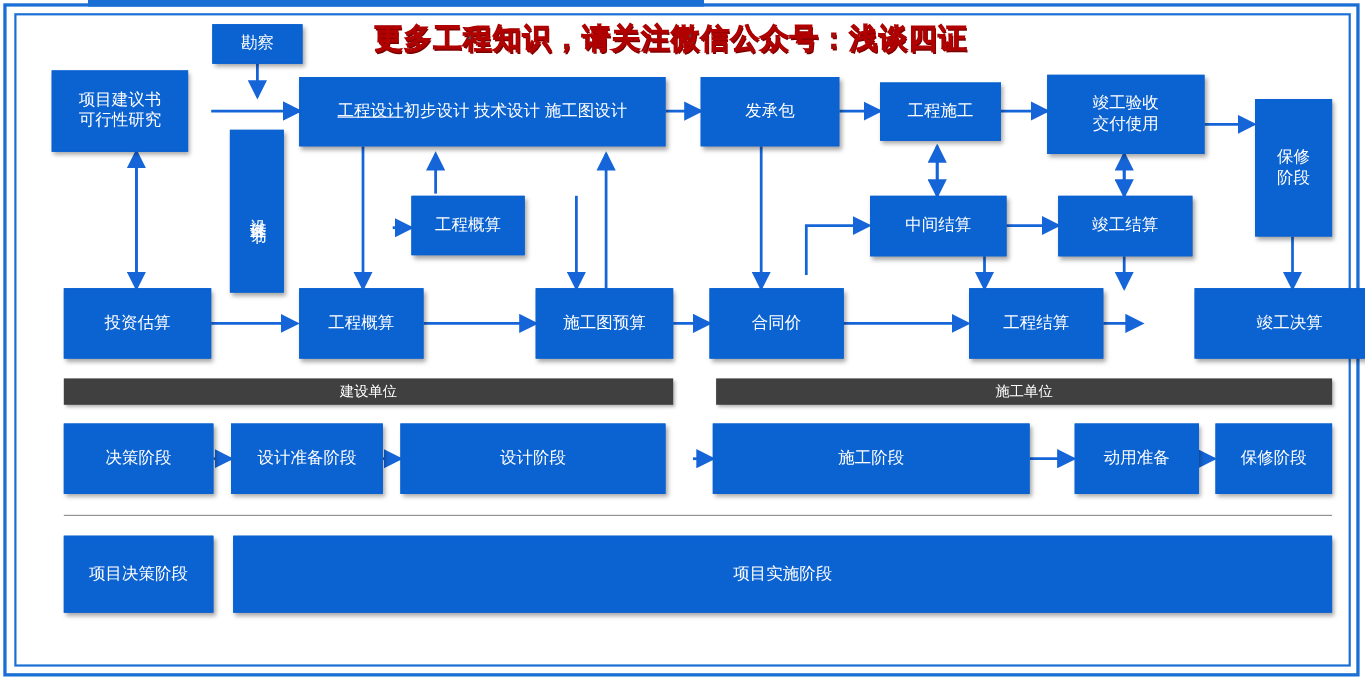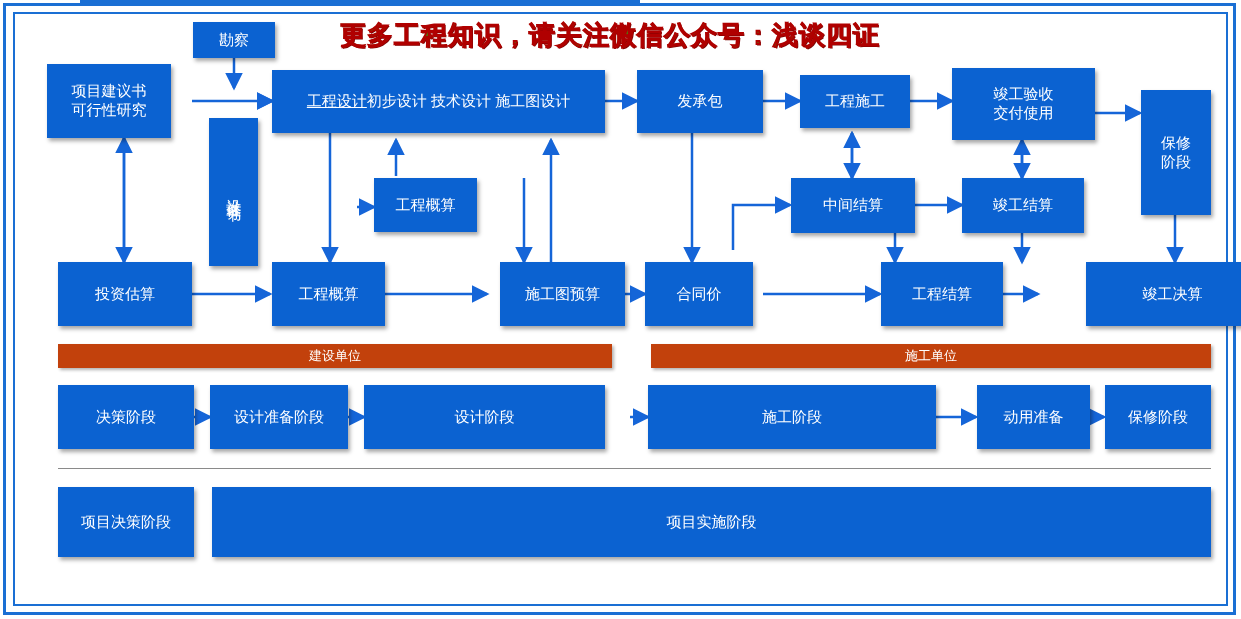--- a/index.html
+++ b/index.html
@@ -39,28 +39,28 @@
   }
   .box.vert{
     writing-mode:vertical-rl;
     text-orientation:upright;
     letter-spacing:2px;
     line-height:1.1;
   }
   .banner{
     position:absolute;
     font-size:26px;font-weight:bold;
-    color:#4d7c0f;
+    color:#0f766e;
     -webkit-text-stroke:1px #b00000;
     text-shadow:1px 1px 0 #7a0000;
     white-space:nowrap;
     letter-spacing:1px;
   }
   .bar{
-    position:absolute;background:#c2410c;color:#fff;
+    position:absolute;background:#404040;color:#fff;
     display:flex;align-items:center;justify-content:center;
     font-size:13px;box-sizing:border-box;
     box-shadow:2px 2px 3px rgba(0,0,0,0.3);
   }
   .hr{
     position:absolute;height:1px;background:#8a8a8a;
   }
   svg.arrows{position:absolute;left:0;top:0;width:1241px;height:619px;pointer-events:none;}
   .u{text-decoration:underline;}
 </style>
@@ -171,22 +171,22 @@
     <span>保修</span>
     <span>阶段</span>
   </div>
 
   <div class="box" style="left:374px;top:178px;width:103px;height:54px;">工程概算</div>
   <div class="box" style="left:791px;top:178px;width:124px;height:55px;">中间结算</div>
   <div class="box" style="left:962px;top:178px;width:122px;height:55px;">竣工结算</div>
 
   <div class="box" style="left:58px;top:262px;width:134px;height:64px;">投资估算</div>
   <div class="box" style="left:272px;top:262px;width:113px;height:64px;">工程概算</div>
-  <div class="box" style="left:500px;top:262px;width:125px;height:64px;">施工图预算</div>
-  <div class="box" style="left:645px;top:262px;width:108px;height:64px;">合同价</div>
+  <div class="box" style="left:487px;top:262px;width:125px;height:64px;">施工图预算</div>
+  <div class="box" style="left:645px;top:262px;width:122px;height:64px;">合同价</div>
   <div class="box" style="left:881px;top:262px;width:122px;height:64px;">工程结算</div>
   <div class="box" style="left:1038px;top:262px;width:173px;height:64px;margin-left:48px;">竣工决算</div>
 
   <div class="bar" style="left:58px;top:344px;width:554px;height:24px;">建设单位</div>
   <div class="bar" style="left:651px;top:344px;width:560px;height:24px;">施工单位</div>
 
   <div class="box" style="left:58px;top:385px;width:136px;height:64px;">决策阶段</div>
   <div class="box" style="left:210px;top:385px;width:138px;height:64px;">设计准备阶段</div>
   <div class="box" style="left:364px;top:385px;width:241px;height:64px;">设计阶段</div>
   <div class="box" style="left:648px;top:385px;width:288px;height:64px;">施工阶段</div>

